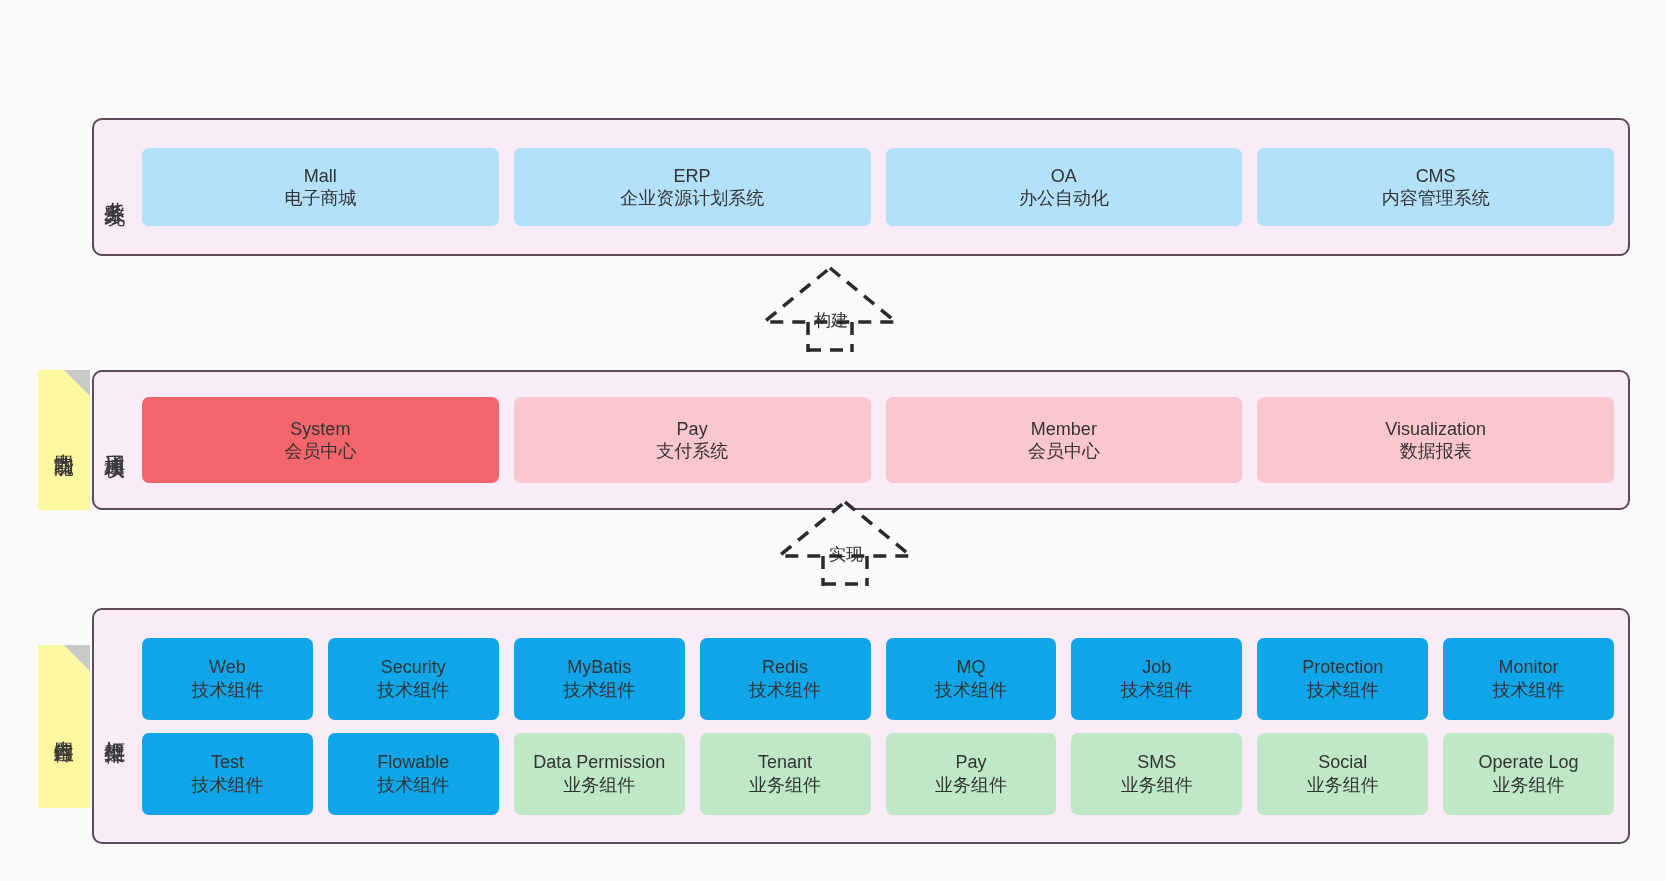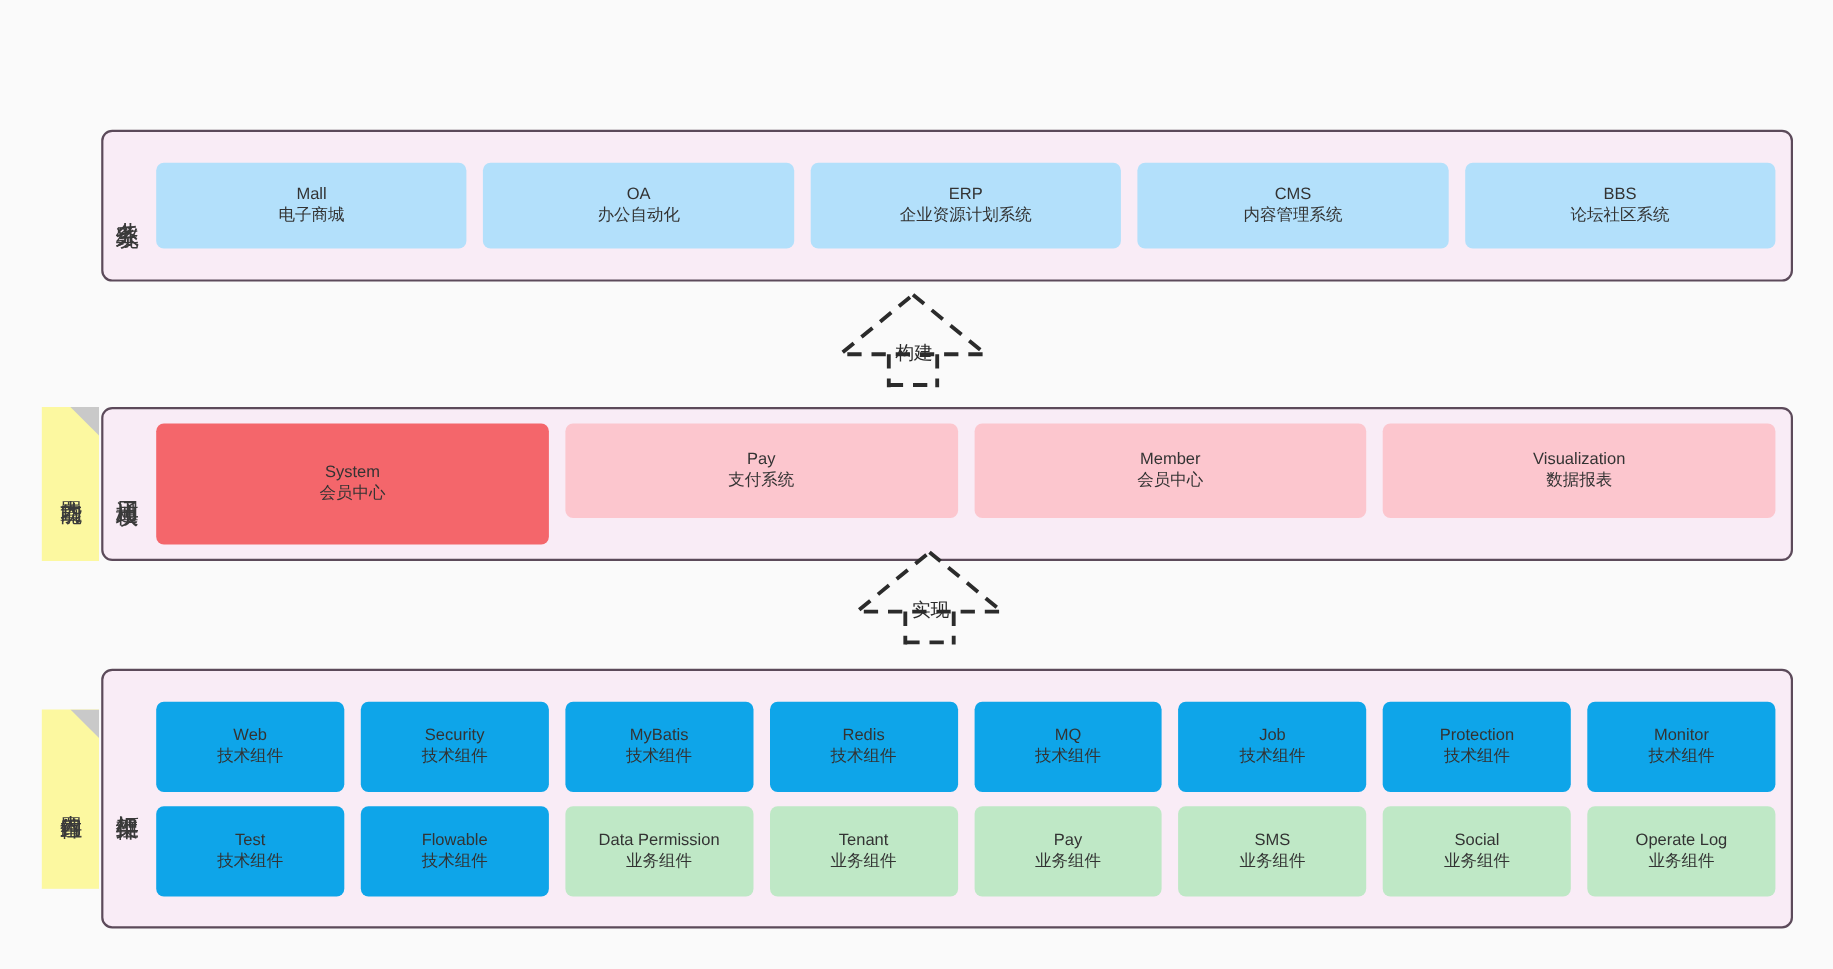--- a/index.html
+++ b/index.html
@@ -67,31 +67,31 @@
   
   .card {
     flex: 1 1 0;
     box-sizing: border-box;
     border-radius: 7px;
     display: flex;
     flex-direction: column;
     align-items: center;
     justify-content: center;
     text-align: center;
-    font-size: 15px;
+    font-size: 18px;
     line-height: 1.24;
     color: #333333;
     padding: 6px 4px;
   }
   .card .en { white-space: nowrap; }
   .card .cn { white-space: nowrap; }
   .card.wrap .en { white-space: normal; }
 
   .card-blue   { background: #b3e0fb; height: 78px; }
-  .card-red    { background: #f4666b; height: 110px; }
+  .card-red    { background: #f4666b; height: 86px; }
   .card-pink   { background: #fcc6ce; height: 86px; }
   .card-green  { background: #0ea5e9; height: 82px; }
   .card-lgreen { background: #bfe8c6; height: 82px; }
 
   
   .note {
     position: absolute;
     box-sizing: border-box;
     background: #fcf8a0;
     display: flex;
@@ -139,39 +139,35 @@
     <div class="layer-title">业务系统</div>
     <div class="layer-body">
       <div class="row">
 
         <div class="card card-blue">
           <span class="en">Mall</span>
           <span class="cn">电子商城</span>
         </div>
 
         <div class="card card-blue">
+          <span class="en">ERP</span>
+          <span class="cn">企业资源计划系统</span>
+        </div>
+
+        <div class="card card-blue">
           <span class="en">OA</span>
           <span class="cn">办公自动化</span>
-        </div>
-
-        <div class="card card-blue">
-          <span class="en">ERP</span>
-          <span class="cn">企业资源计划系统</span>
         </div>
 
 
         <div class="card card-blue">
           <span class="en">CMS</span>
           <span class="cn">内容管理系统</span>
         </div>
 
-        <div class="card card-blue">
-          <span class="en">BBS</span>
-          <span class="cn">论坛社区系统</span>
-        </div>
 
       </div>
     </div>
   </div>
 
   <div class="arrow" style="left:760px; top:262px; width:140px; height:90px;">
     <svg width="140" height="90" viewBox="0 0 140 90" fill="none">
 
       <path d="M70 6 L136 60 L4 60 Z" stroke="#2b2b2b" stroke-width="3.5" stroke-dasharray="13 9" fill="#fafafa"></path>
 

